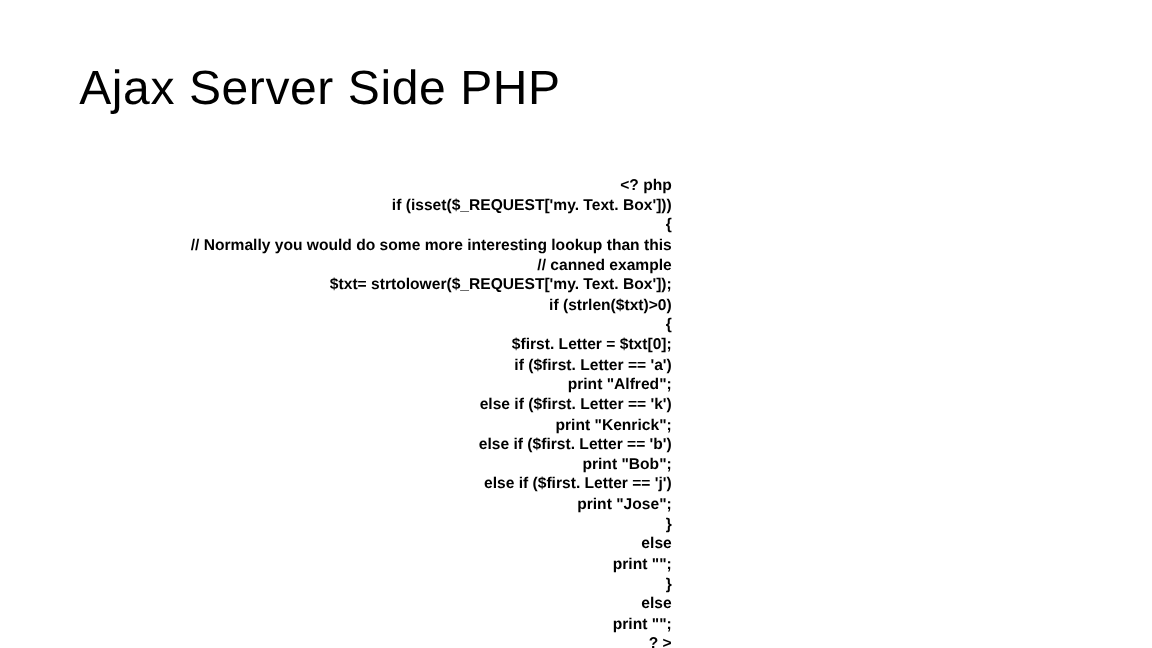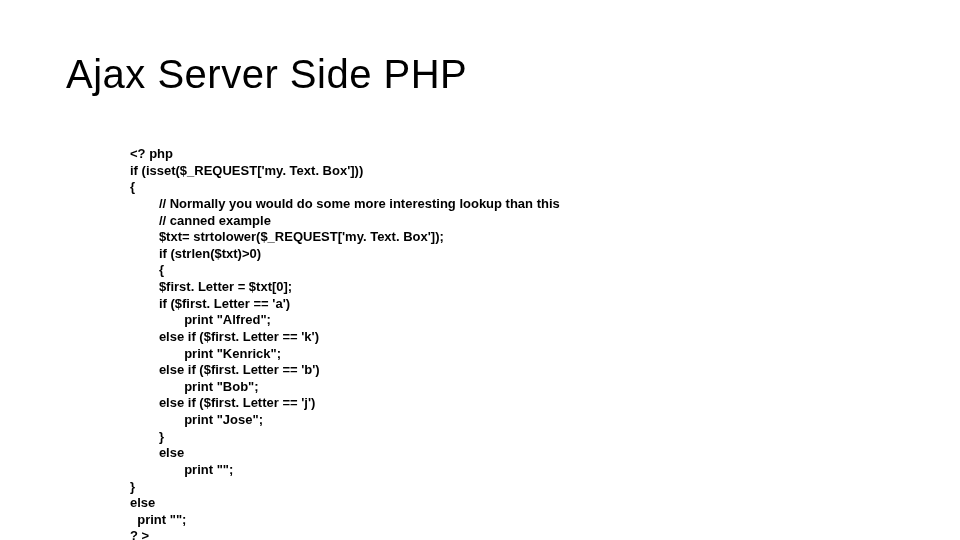--- a/index.html
+++ b/index.html
@@ -9,20 +9,21 @@
     height: 540px;
     background: #ffffff;
     font-family: "Segoe UI Light", "Segoe UI", "Helvetica Neue", Arial, sans-serif;
     overflow: hidden;
   }
   .slide {
     width: 960px;
     height: 540px;
     position: relative;
     box-sizing: border-box;
+    text-align: right;
   }
   .title {
     position: absolute;
     left: 66px;
     top: 52px;
     font-size: 40px;
     font-weight: 300;
     color: #000;
     letter-spacing: 0.5px;
   }

